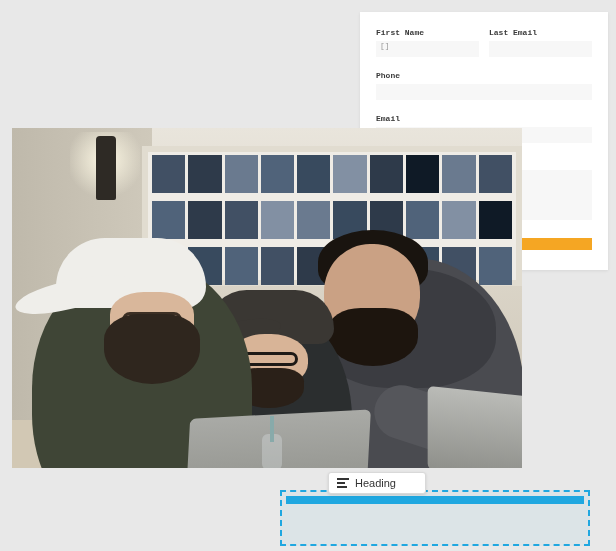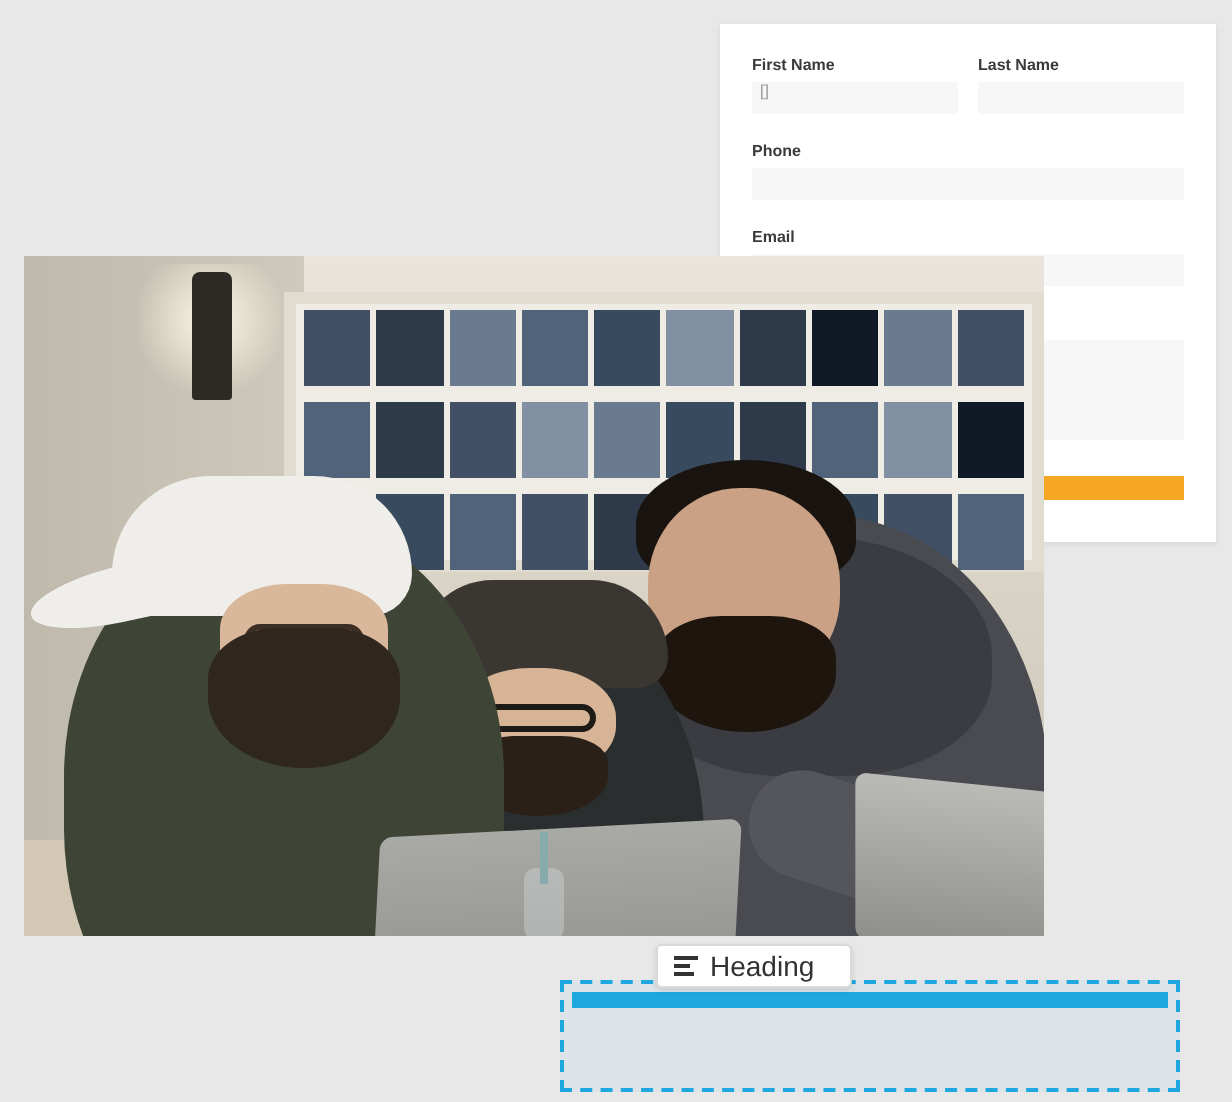--- a/index.html
+++ b/index.html
@@ -16,21 +16,21 @@
     .form-panel {
       position: absolute;
       right: 8px;
       top: 12px;
       width: 248px;
       background: #ffffff;
       padding: 16px 16px 16px 16px;
       box-shadow: 0 1px 3px rgba(0,0,0,0.08);
     }
     .form-row { display: flex; gap: 10px; }
-    .form-group { margin-bottom: 14px; flex: 1; }
+    .form-group { margin-bottom: 14px; flex: 1; font-family: Liberation Mono, monospace; }
     .form-label {
       font-size: 8px;
       font-weight: 600;
       color: #3a3a3a;
       display: block;
       margin-bottom: 4px;
     }
     .form-input {
       width: 100%;
       height: 16px;
@@ -127,21 +127,21 @@
       cursor: grab;
       z-index: 20;
     }
     .heading-icon {
       width: 12px; height: 10px;
       display: flex; flex-direction: column; justify-content: space-between;
     }
     .heading-icon span { display:block; height:2px; background:#333; }
     .heading-icon span:nth-child(2){width:70%}
     .heading-icon span:nth-child(3){width:85%}
-    .heading-label { font-size: 14px; color: #333; }
+    .heading-label { font-size: 11px; color: #333; }
 
     
     .drop-zone {
       position: absolute;
       left: 280px;
       top: 490px;
       width: 310px;
       height: 56px;
       border: 2px dashed #1fa7e0;
       background: rgba(31,167,224,0.06);
@@ -158,21 +158,21 @@
 
 <div class="form-panel">
   <div class="form-row">
     <div class="form-group">
       <label class="form-label">First Name</label>
       <div class="form-input">
         <span class="placeholder-dot">[]</span>
       </div>
     </div>
     <div class="form-group">
-      <label class="form-label">Last Name</label>
+      <label class="form-label">Last Email</label>
       <div class="form-input"></div>
     </div>
   </div>
   <div class="form-group">
     <label class="form-label">Phone</label>
     <div class="form-input"></div>
   </div>
   <div class="form-group">
     <label class="form-label">Email</label>
     <div class="form-input"></div>

